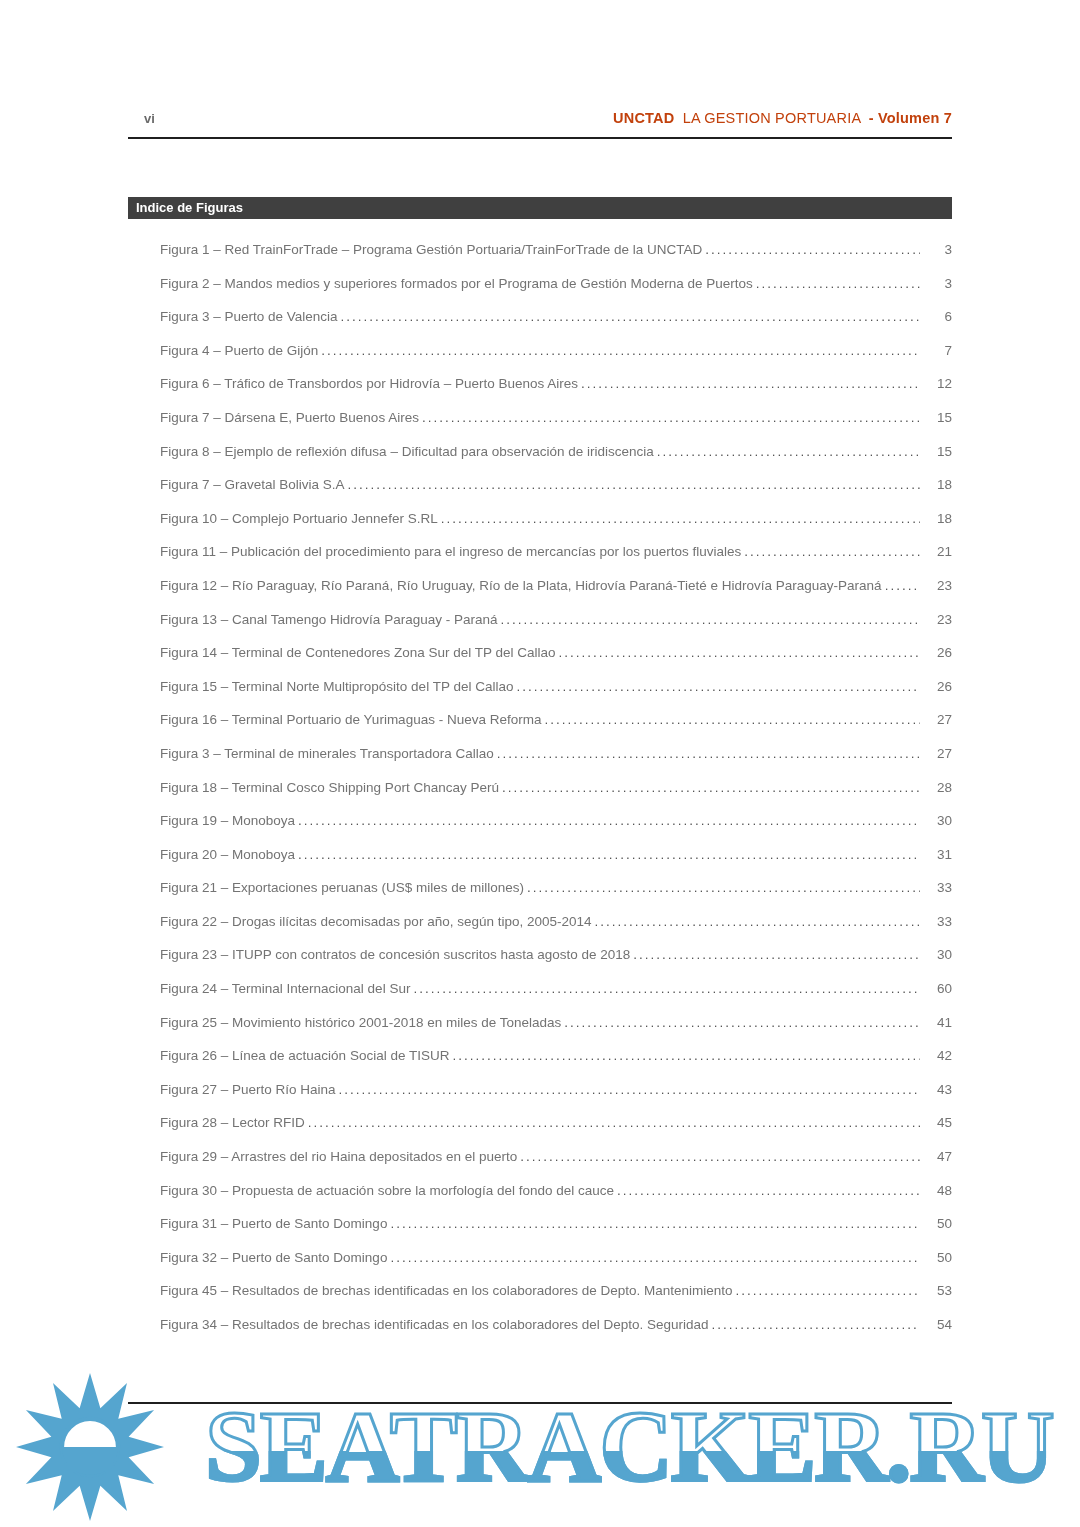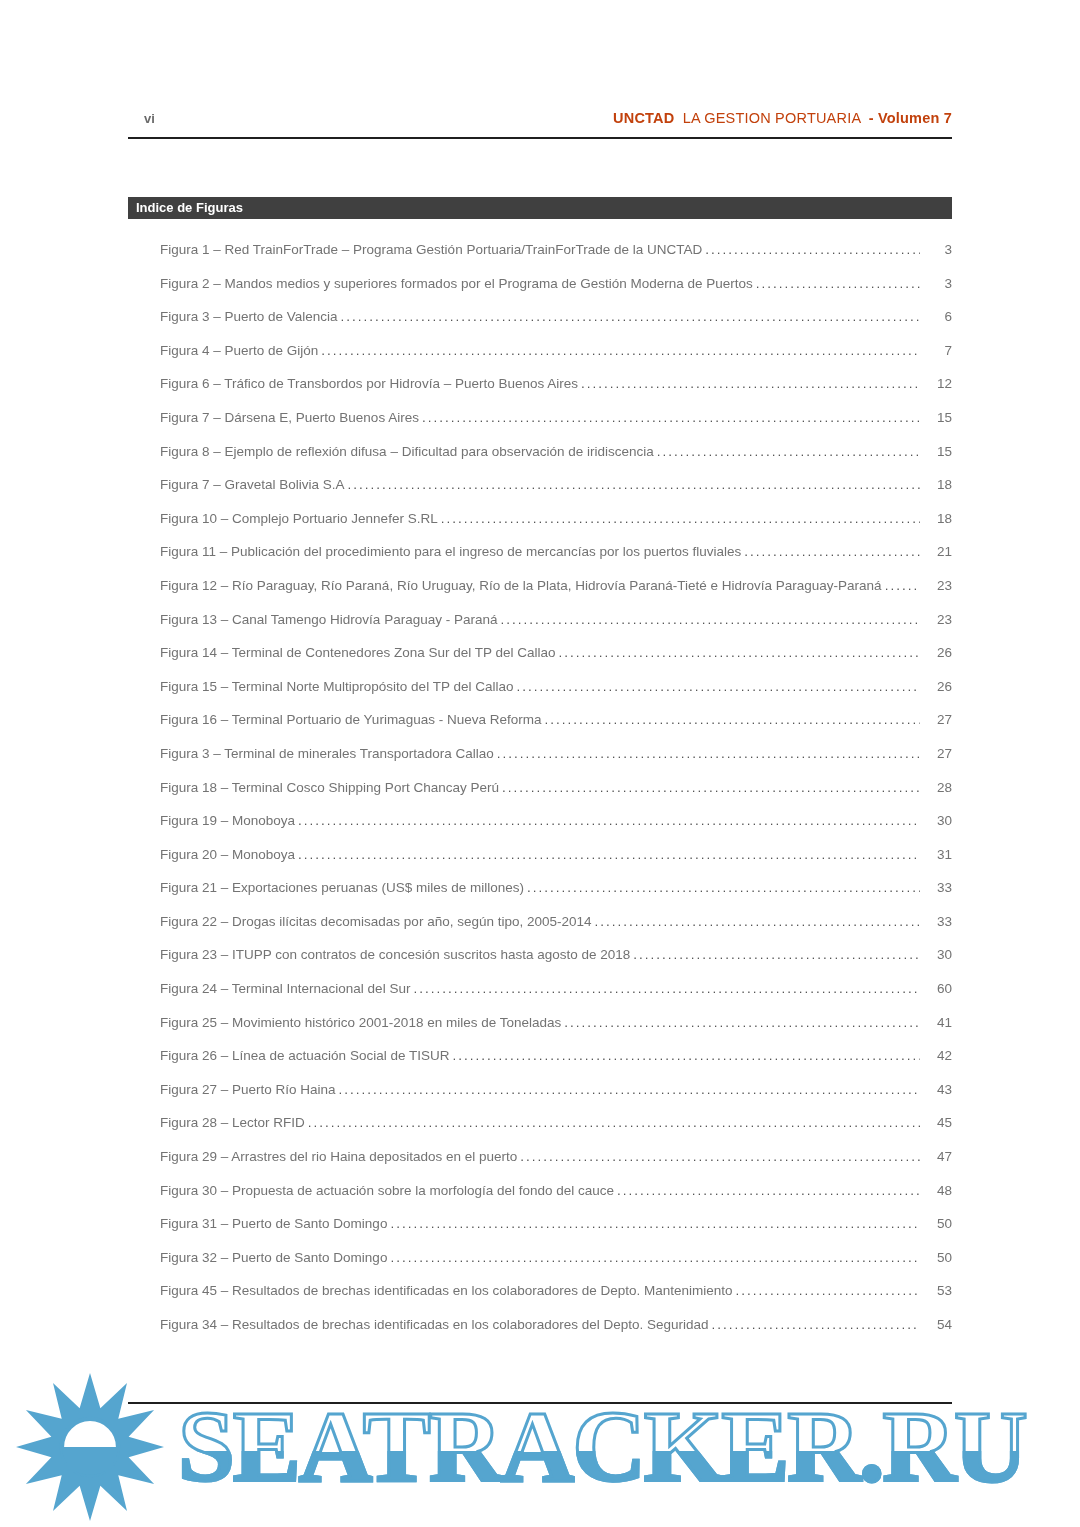--- a/index.html
+++ b/index.html
@@ -88,20 +88,21 @@
     z-index: 1;
   }
   .watermark {
     position: absolute;
     top: 1372px; left: 16px; right: 0;
     height: 150px;
     display: flex;
     align-items: center;
     z-index: 2;
     pointer-events: none;
+    gap: 27px;
   }
   .sun { width: 148px; height: 148px; flex: 0 0 auto; }
   .watermark-text {
     font-family: "Liberation Serif", serif;
     font-weight: bold;
     font-size: 102px;
     letter-spacing: -2px;
     line-height: 1;
     margin-left: 14px;
     color: transparent;

